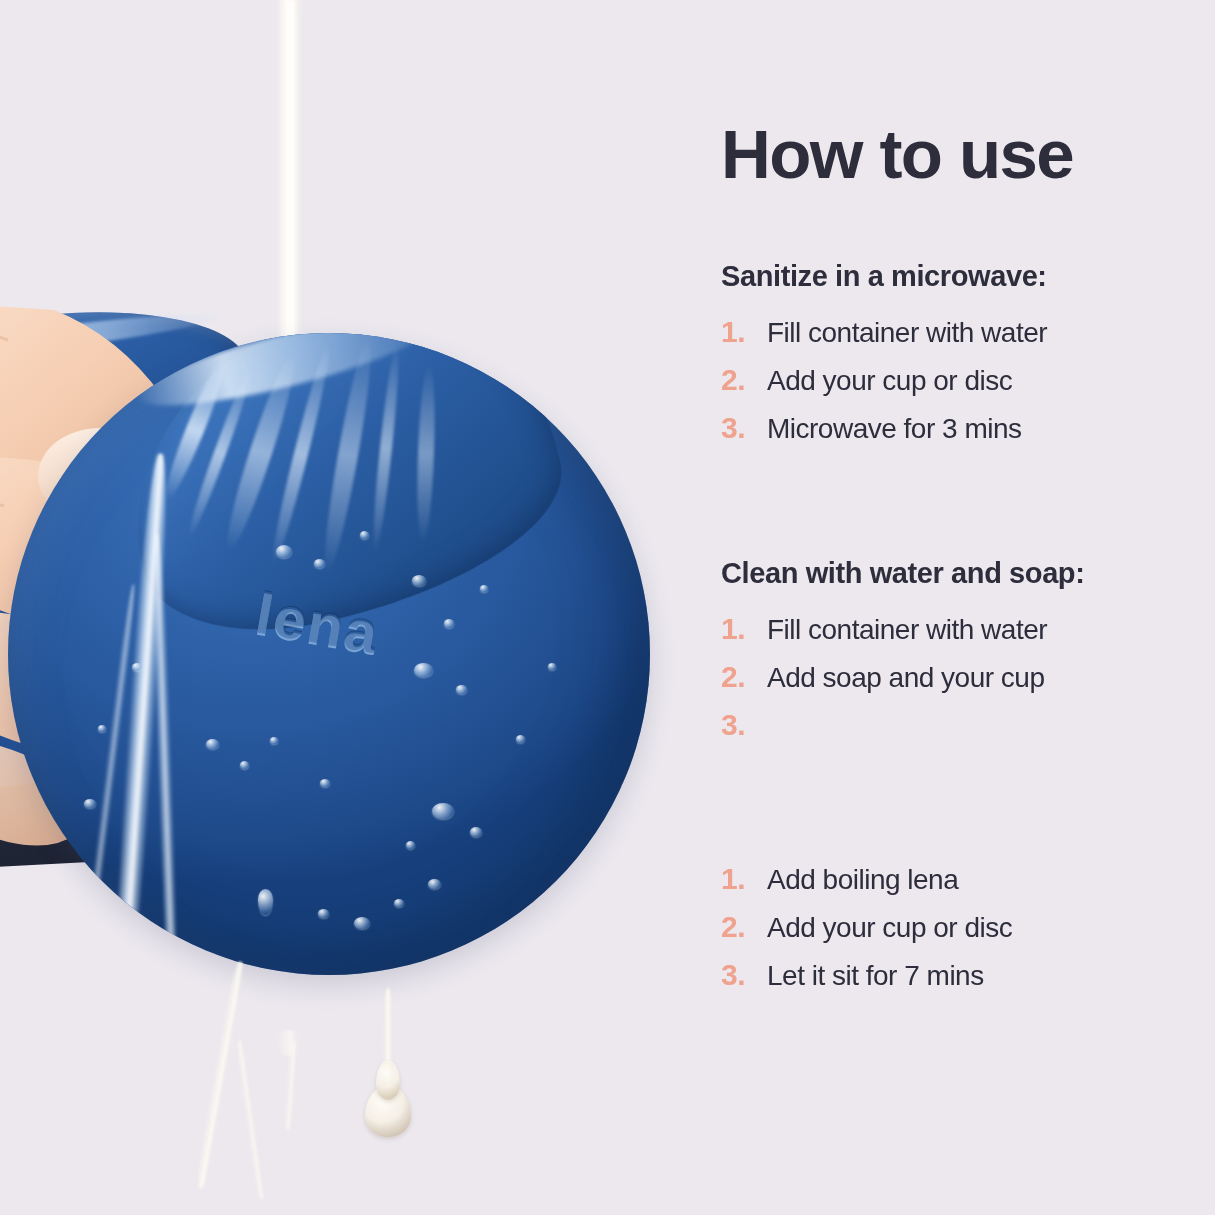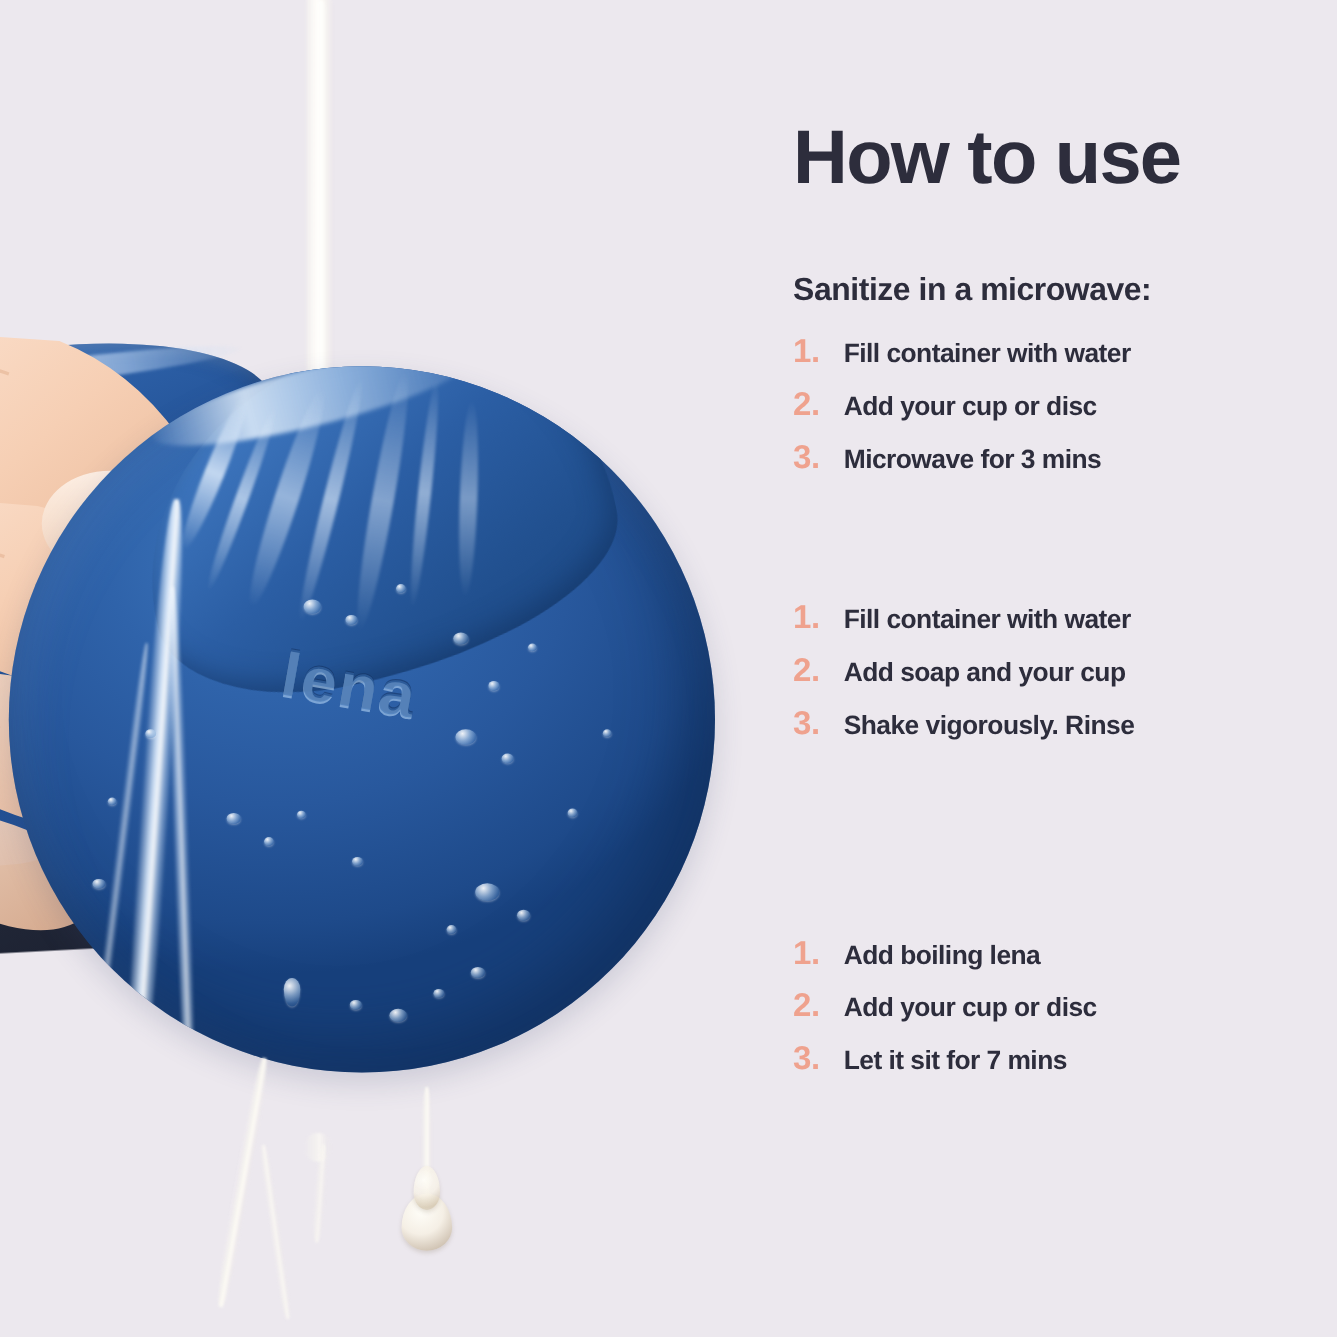--- a/index.html
+++ b/index.html
@@ -248,21 +248,21 @@
         rgba(246,240,228,0.88) 45%,
         rgba(186,166,132,0.55) 80%,
         rgba(150,128,96,0.35) 100%);
     box-shadow: 0 2px 4px rgba(140,125,105,0.25);
   }
 
   
   .text-panel {
     position: absolute;
     left: 690px;
-    top: 0;
+    top: 12px;
     width: 525px;
     height: 884px;
   }
   .title {
     position: absolute;
     left: 31px;
     top: 108px;
     font-size: 69px;
     font-weight: 700;
     letter-spacing: -1.6px;
@@ -297,22 +297,22 @@
   .step-num {
     color: #efa28e;
     font-size: 30px;
     font-weight: 700;
     width: 46px;
     flex: 0 0 46px;
     letter-spacing: -0.5px;
   }
   .step-text {
     color: #2d2d3c;
-    font-size: 24px;
-    font-weight: 700;
+    font-size: 28px;
+    font-weight: 400;
     letter-spacing: -0.5px;
     text-align: center;
   }
 </style>
 </head>
 <body>
 
 <div id="page">
 
   <div class="photo-panel">
@@ -421,32 +421,32 @@
           <span class="step-text">Add your cup or disc</span>
         </li>
         <li class="step">
           <span class="step-num">3.</span>
           <span class="step-text">Microwave for 3 mins</span>
         </li>
       </ul>
     </div>
 
     <div class="section sec-2">
+      <div class="sec-head">Clean with water and soap:</div>
       <ul class="steps">
         <li class="step">
           <span class="step-num">1.</span>
           <span class="step-text">Fill container with water</span>
         </li>
         <li class="step">
           <span class="step-num">2.</span>
           <span class="step-text">Add soap and your cup</span>
         </li>
         <li class="step">
           <span class="step-num">3.</span>
-          <span class="step-text">Shake vigorously. Rinse</span>
         </li>
       </ul>
     </div>
 
     <div class="section sec-3">
       <ul class="steps">
         <li class="step">
           <span class="step-num">1.</span>
           <span class="step-text">Add boiling lena</span>
         </li>

